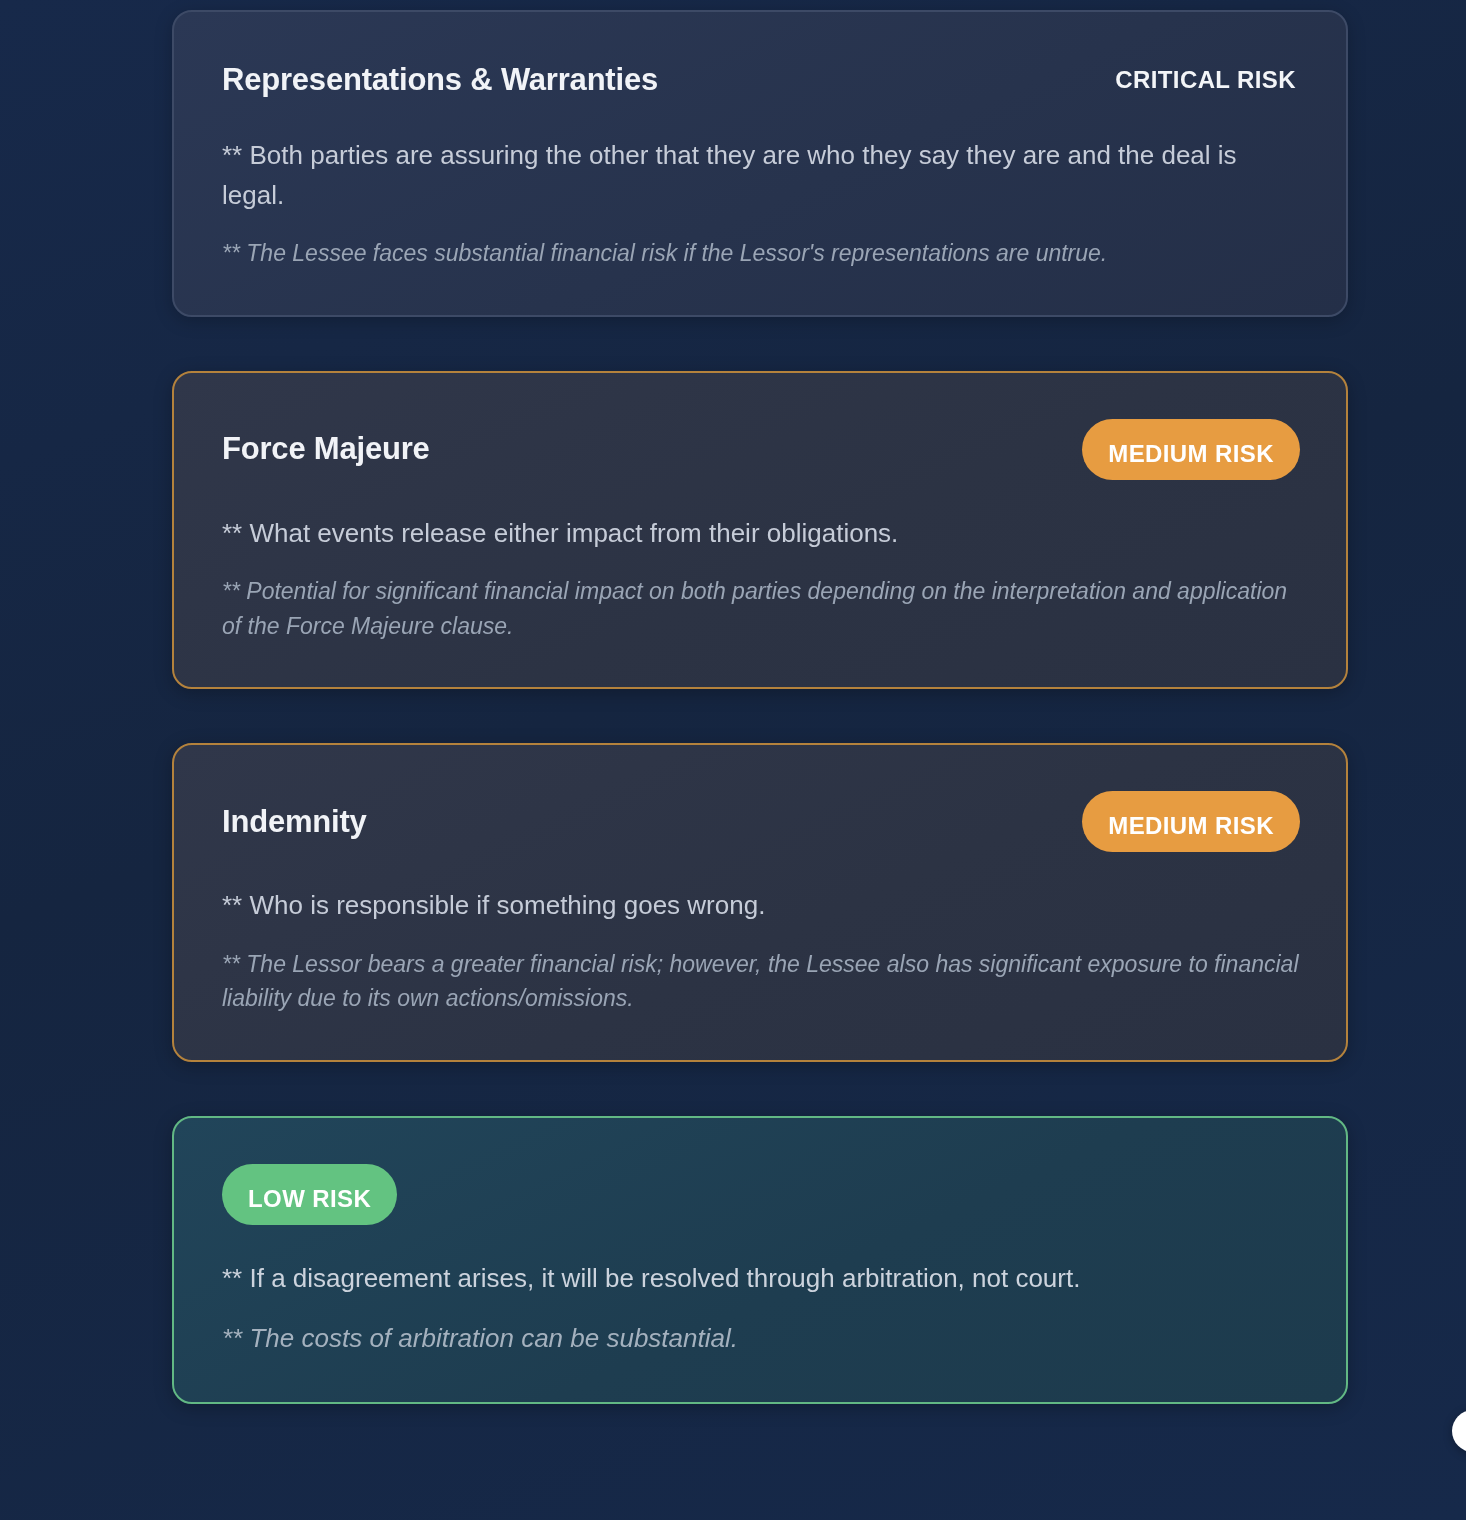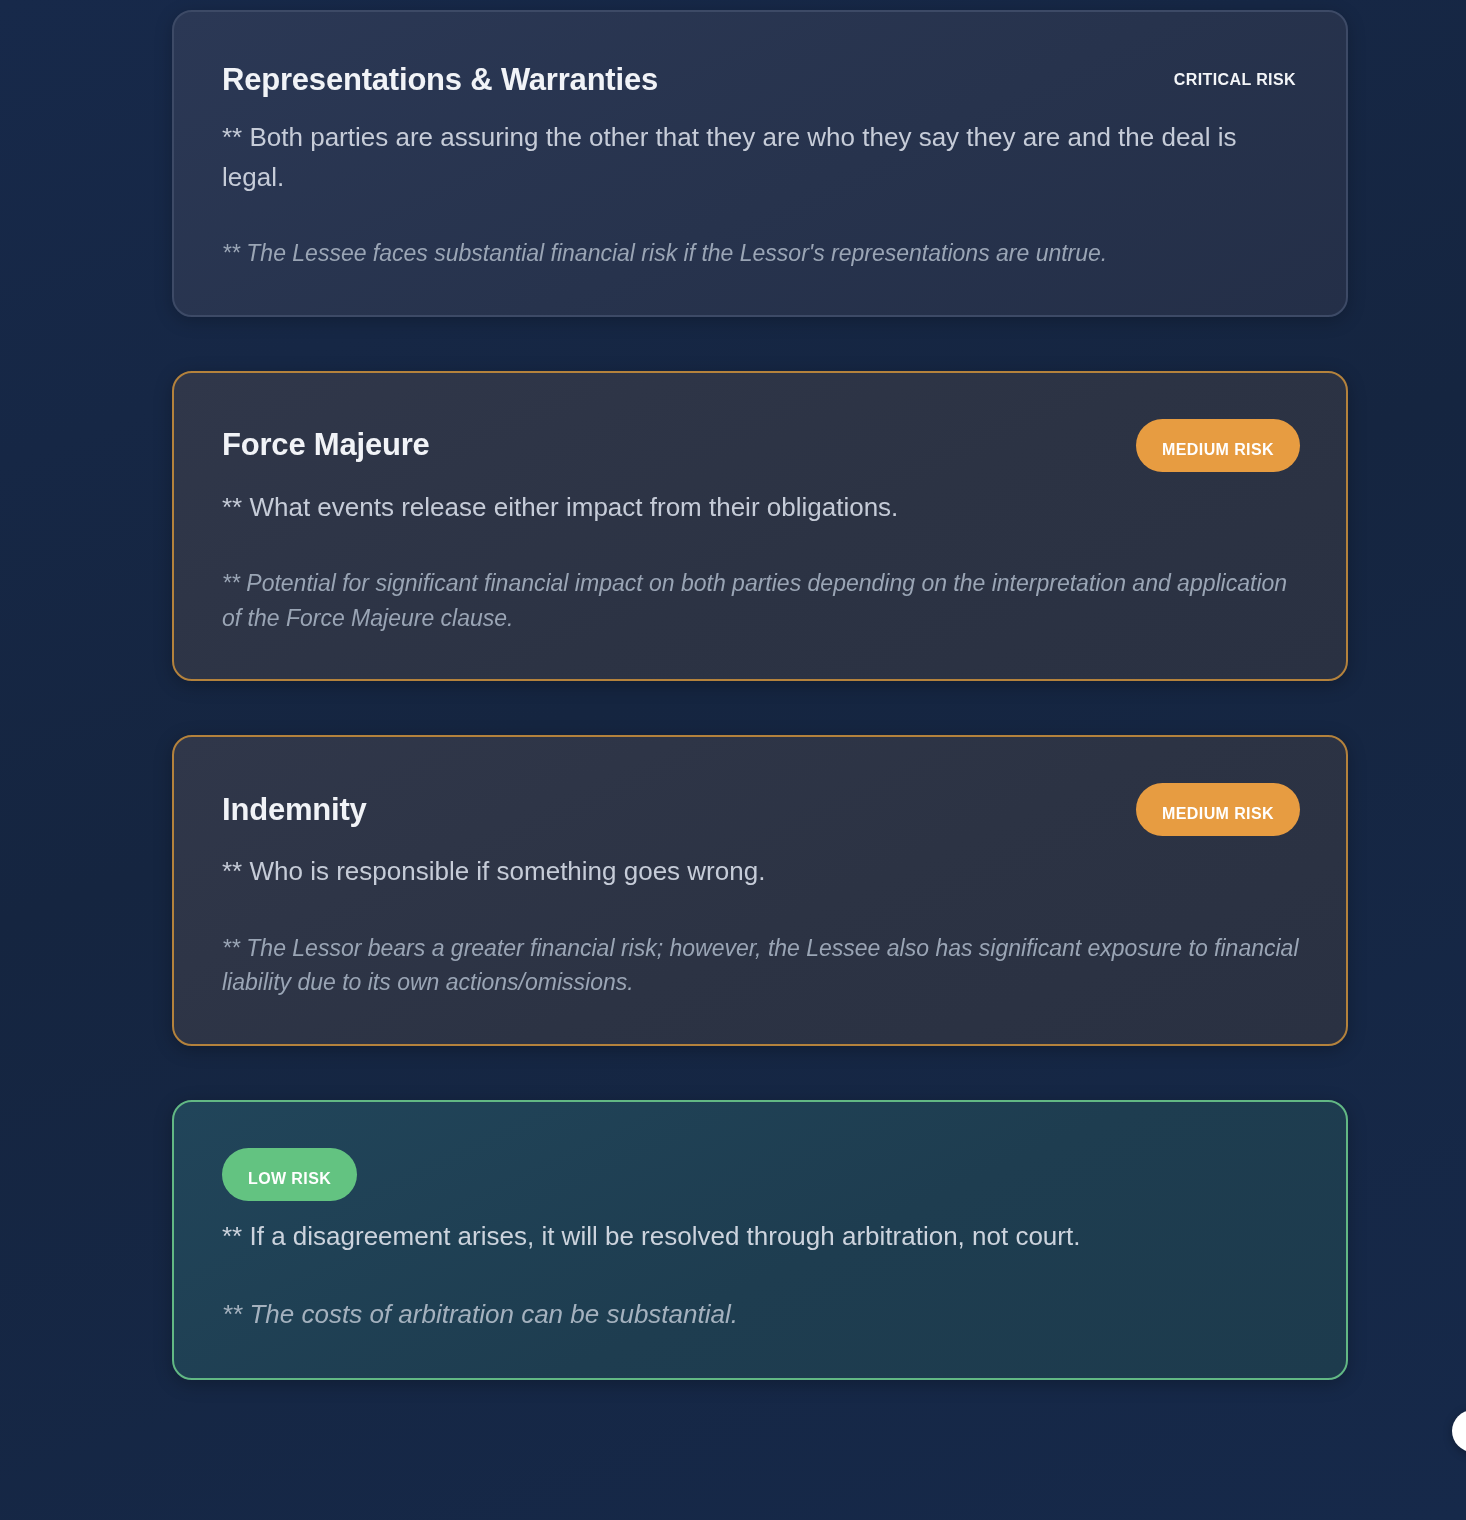--- a/index.html
+++ b/index.html
@@ -64,21 +64,21 @@
 
   .card-title {
     font-size: 31px;
     font-weight: bold;
     color: #f1f3f7;
     letter-spacing: -0.2px;
     line-height: 1.1;
   }
 
   .risk-badge {
-    font-size: 16px;
+    font-size: 24px;
     font-weight: bold;
     letter-spacing: 0.4px;
     white-space: nowrap;
     line-height: 1;
   }
 
   .risk-badge.pill {
     padding: 23px 26px 14px;
     border-radius: 999px;
     color: #ffffff;
@@ -86,29 +86,29 @@
 
   .risk-badge.pill.amber { background: #e79c41; }
   .risk-badge.pill.green { background: #63c381; }
 
   .risk-badge.plain {
     color: #f3f5f8;
     padding-right: 4px;
   }
 
   .card-summary {
-    margin-top: 16px;
+    margin-top: 34px;
     font-size: 26px;
     line-height: 1.52;
     color: #c6ccd8;
     max-width: 1085px;
   }
 
   .card-note {
-    margin-top: 39px;
+    margin-top: 21px;
     font-size: 23px;
     font-style: italic;
     line-height: 1.5;
     color: #9aa5b5;
     max-width: 1085px;
   }
 
   .risk-card.low .card-note {
     font-size: 26px;
     color: #a4b1be;

